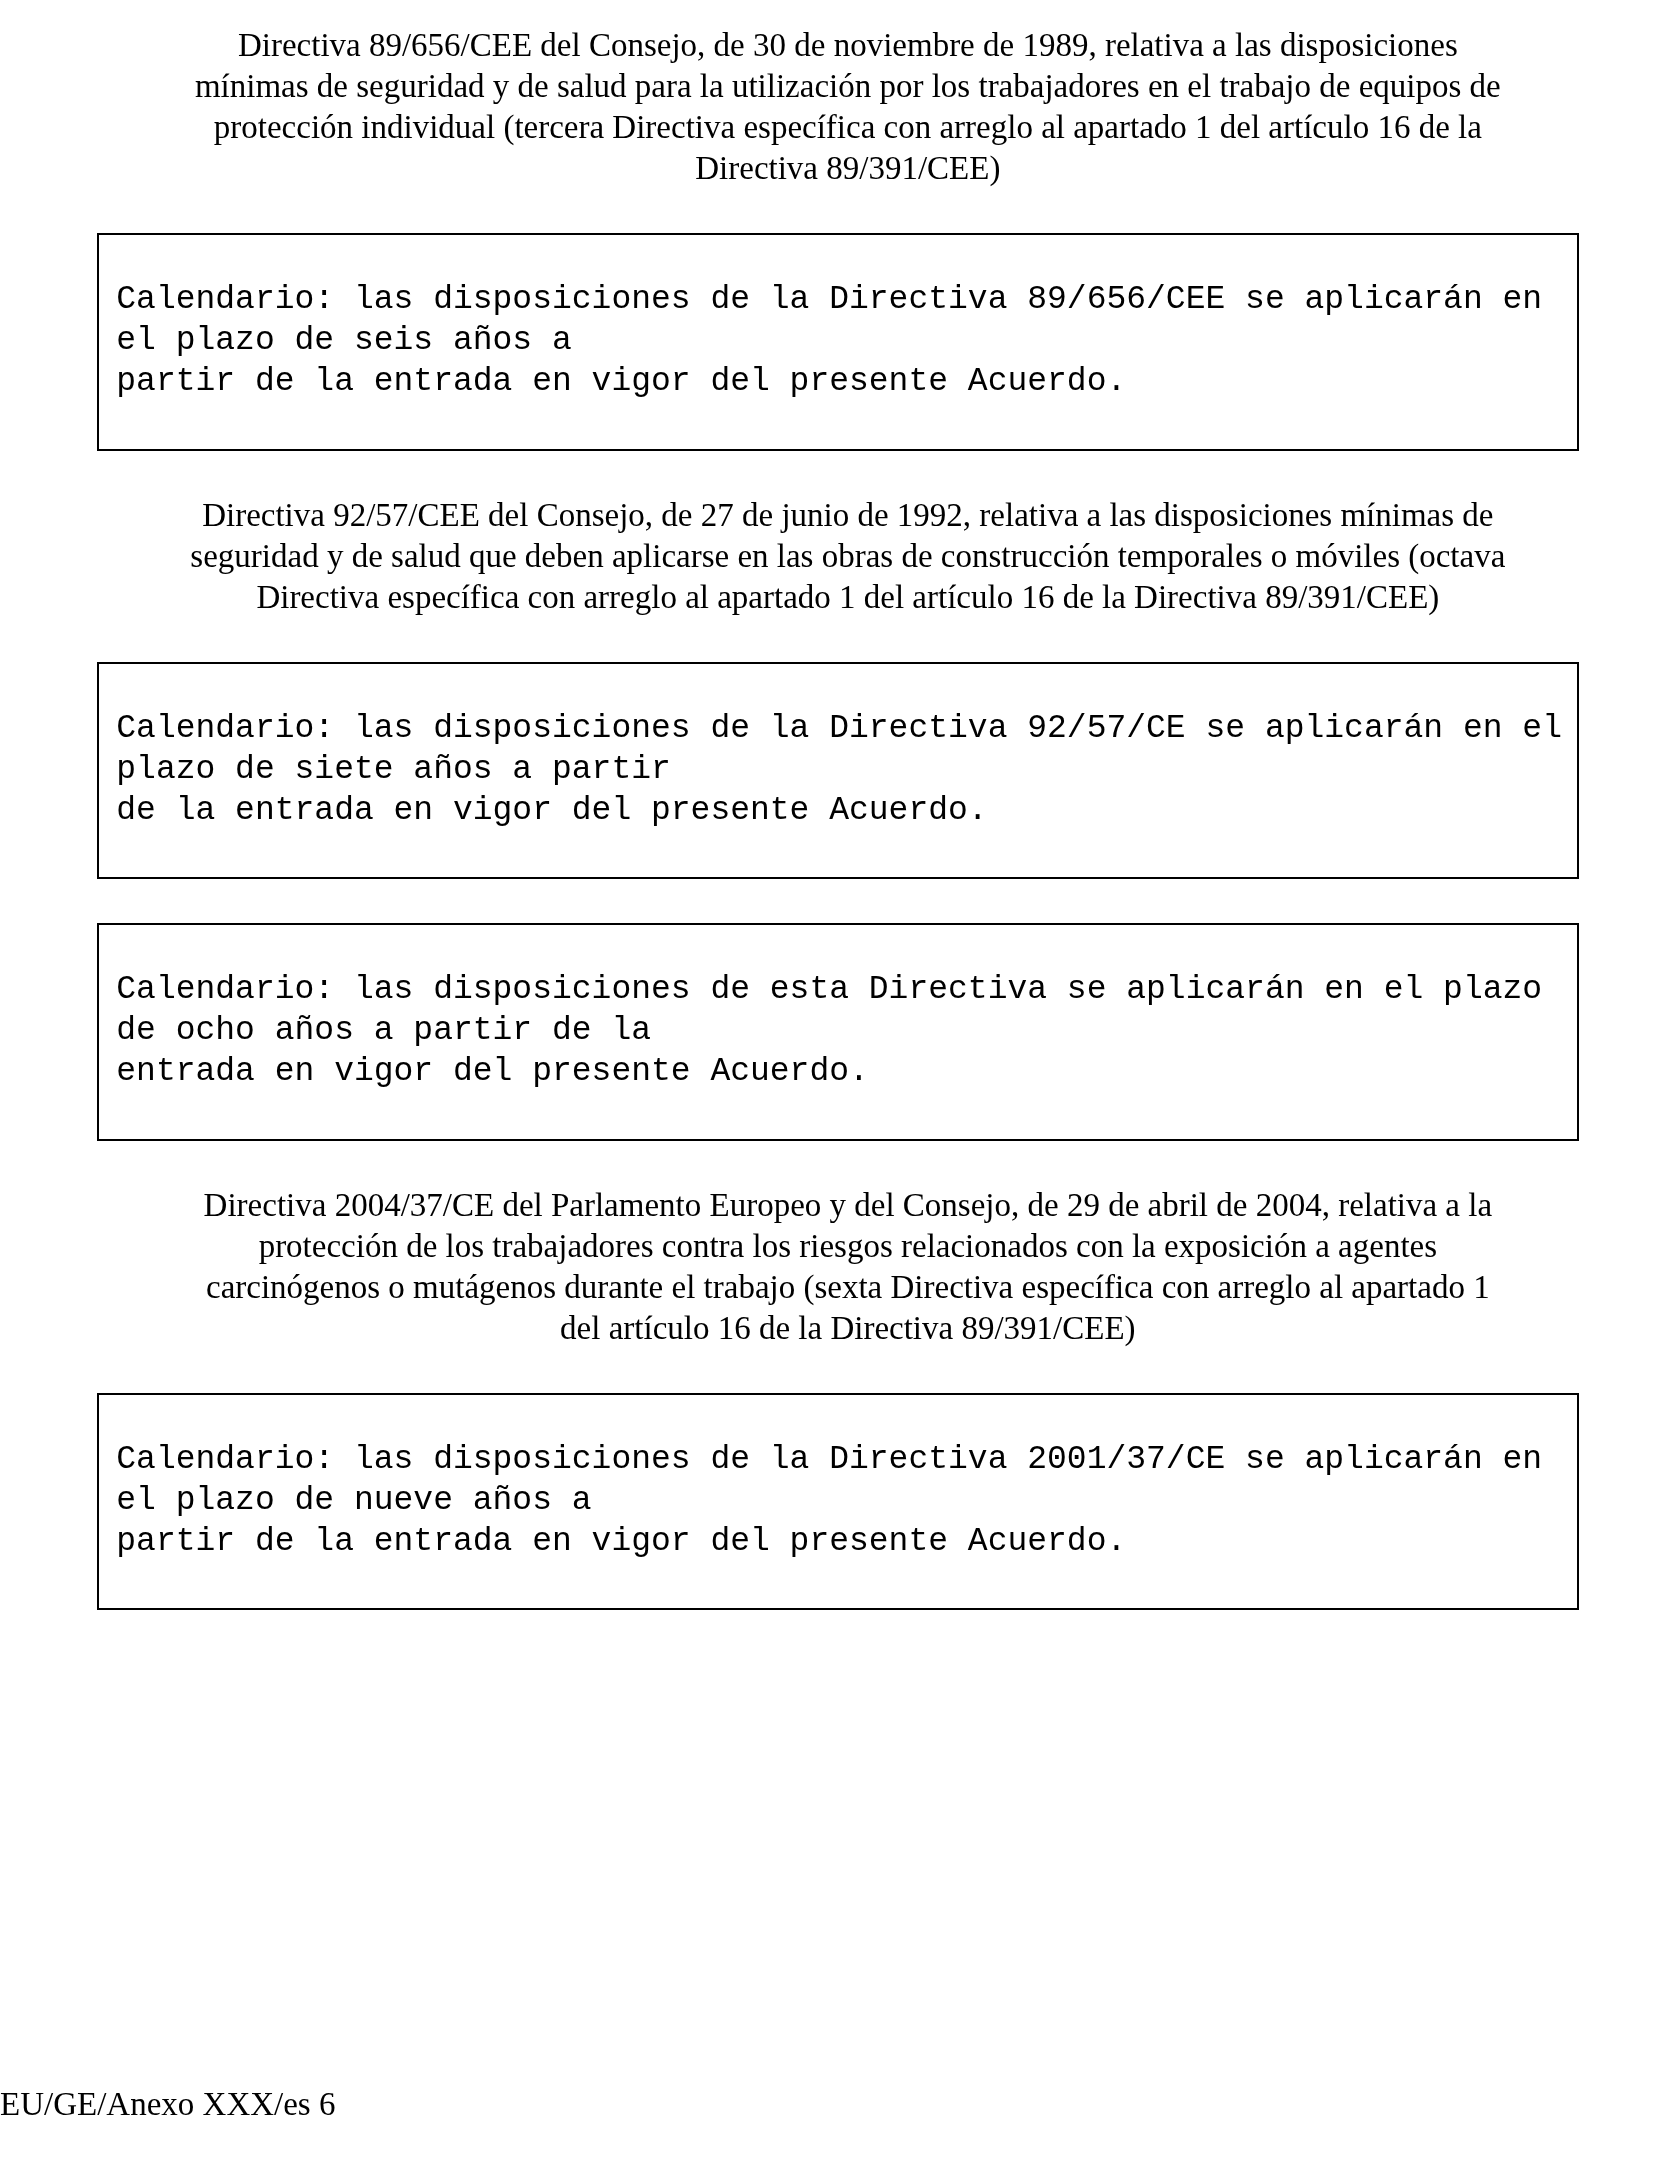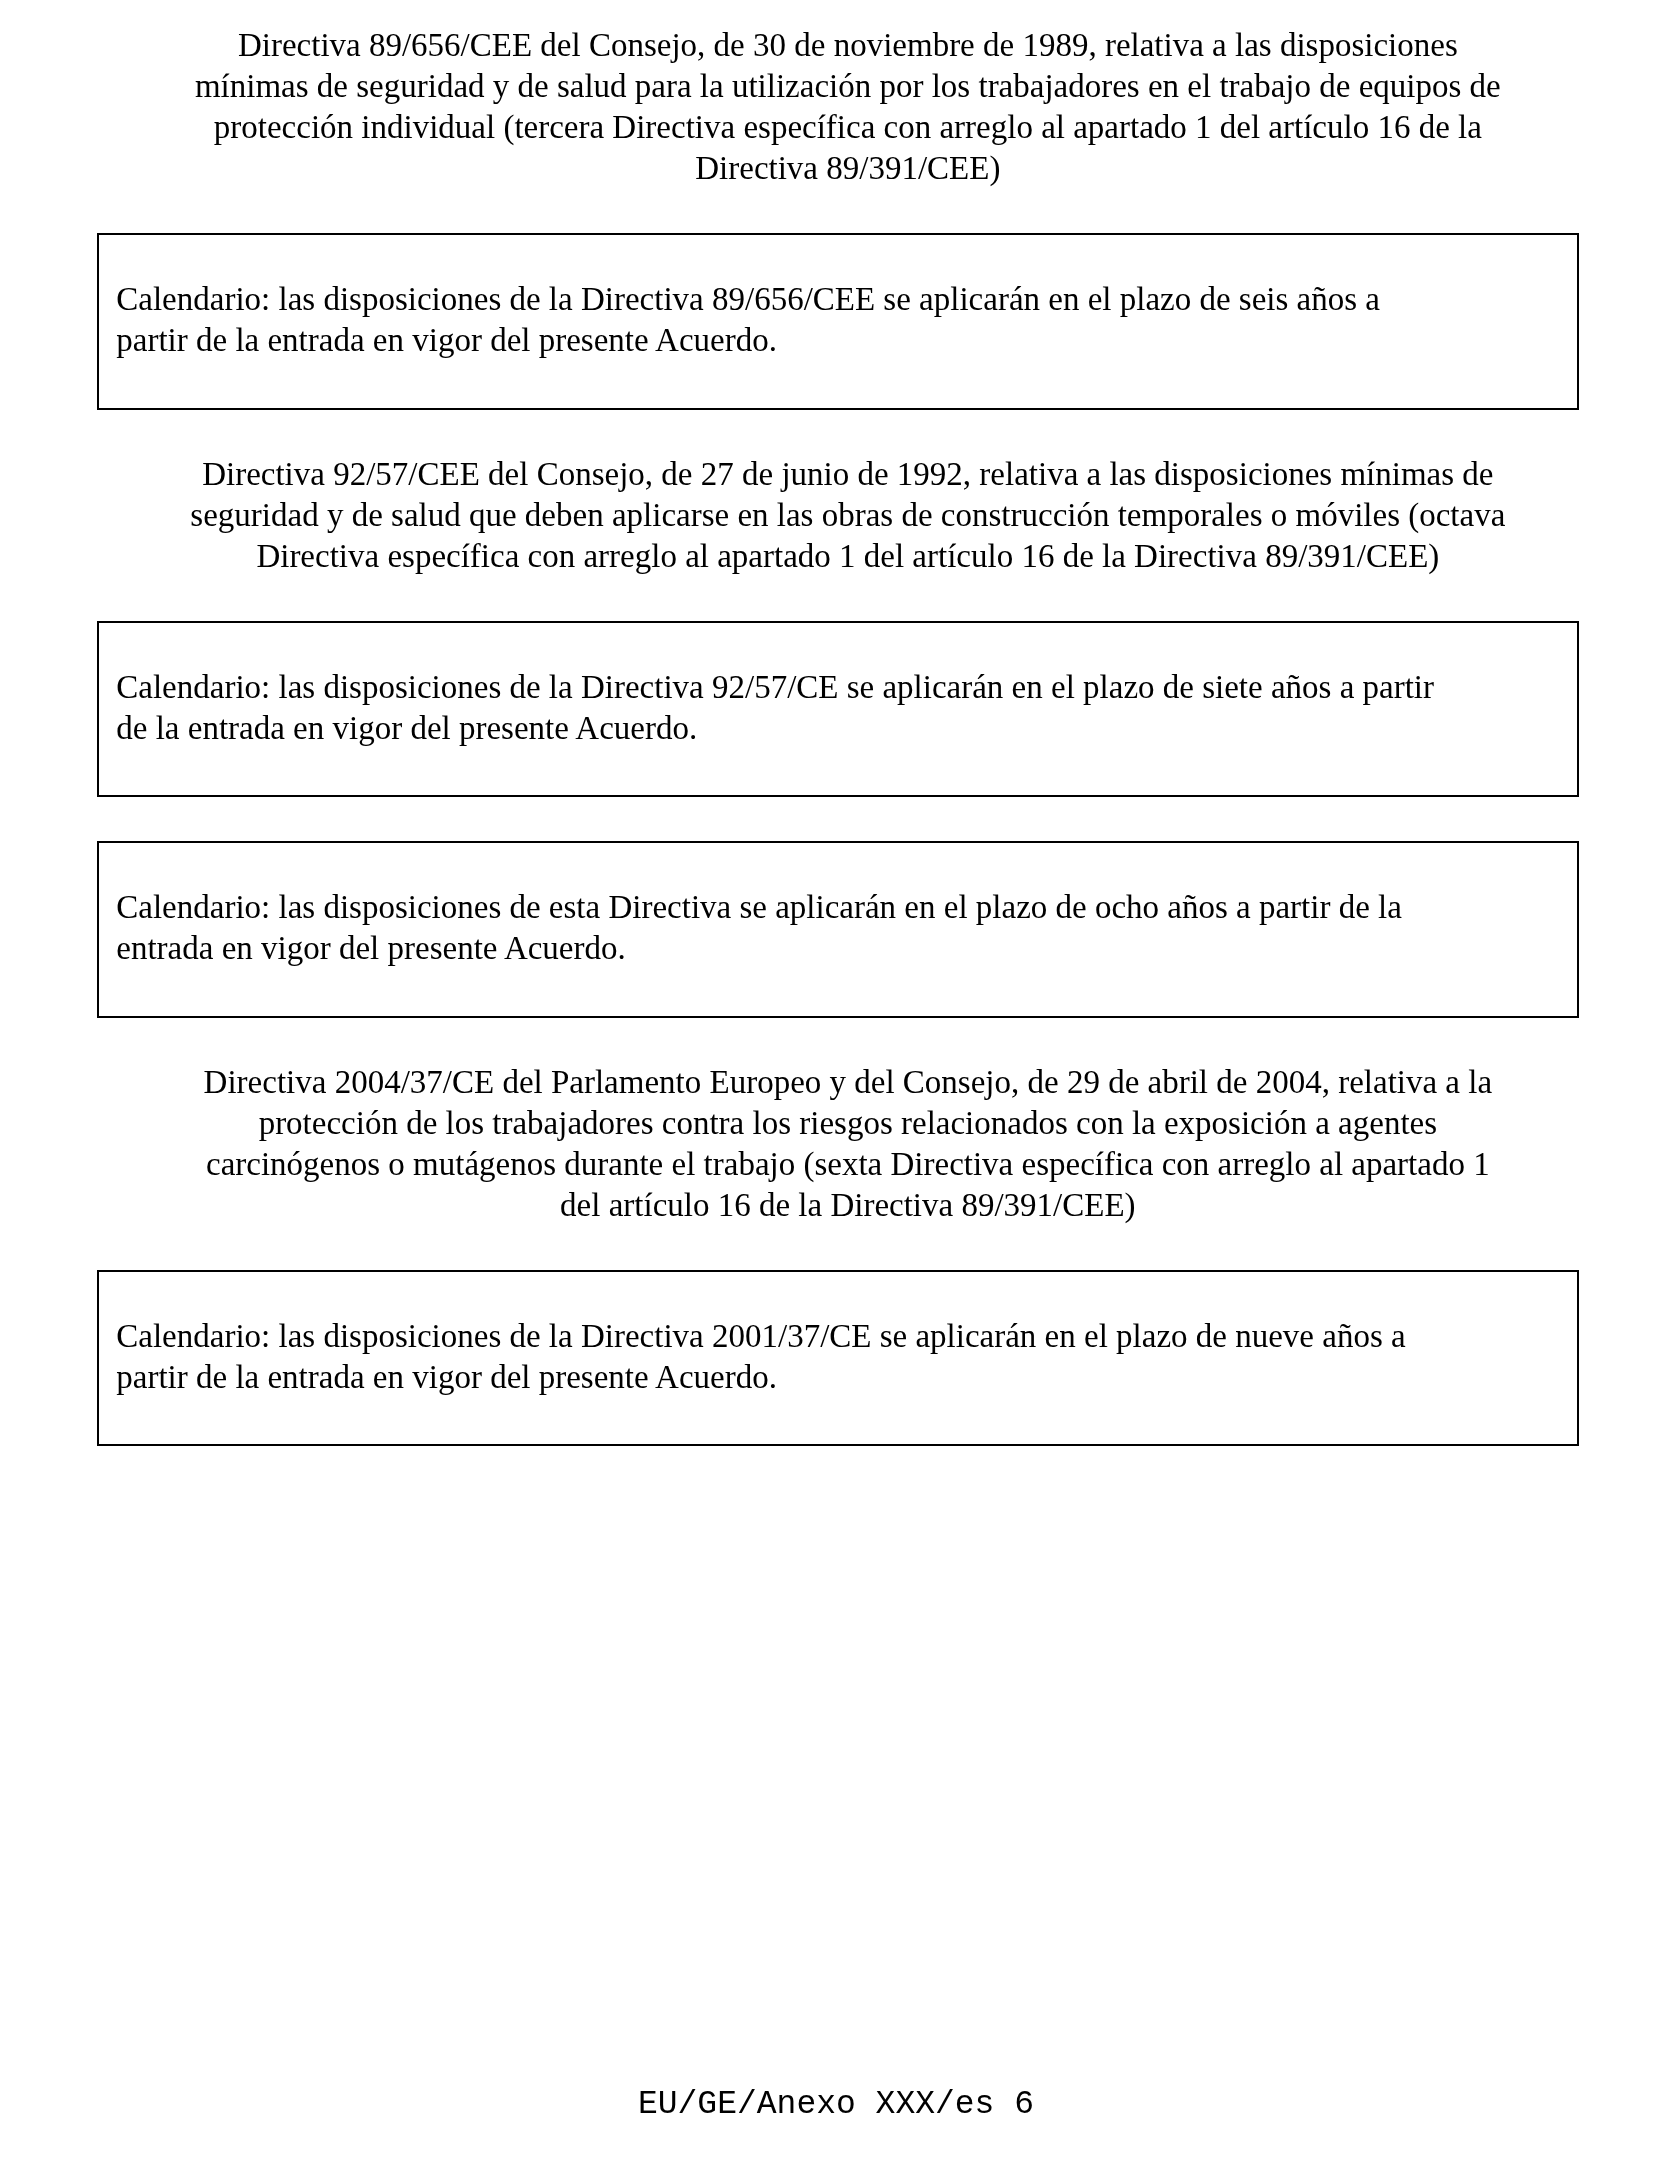--- a/index.html
+++ b/index.html
@@ -29,32 +29,32 @@
     white-space: pre-line;
     text-align: center;
   }
   .calendar-box {
     border: 2.4px solid #000000;
     margin: 0 0 44px 0;
     padding: 3.1px 6.3px 5.5px 17.3px;
     white-space: pre-line;
     box-sizing: border-box;
     width: 1482px;
+    font-family: Liberation Mono, monospace;
   }
   .calendar-box p {
     margin: 0;
     white-space: pre-line;
   }
   .page-footer {
     position: absolute;
     left: 0;
     top: 2084px;
     width: 1672px;
-    text-align: center;
-    font-family: Liberation Mono, monospace;
+    text-align: left;
   }
 </style>
 </head>
 <body>
 
 <main class="content">
 
   <p class="paragraph">Directiva 89/656/CEE del Consejo, de 30 de noviembre de 1989, relativa a las disposiciones
 mínimas de seguridad y de salud para la utilización por los trabajadores en el trabajo de equipos de
 protección individual (tercera Directiva específica con arreglo al apartado 1 del artículo 16 de la

